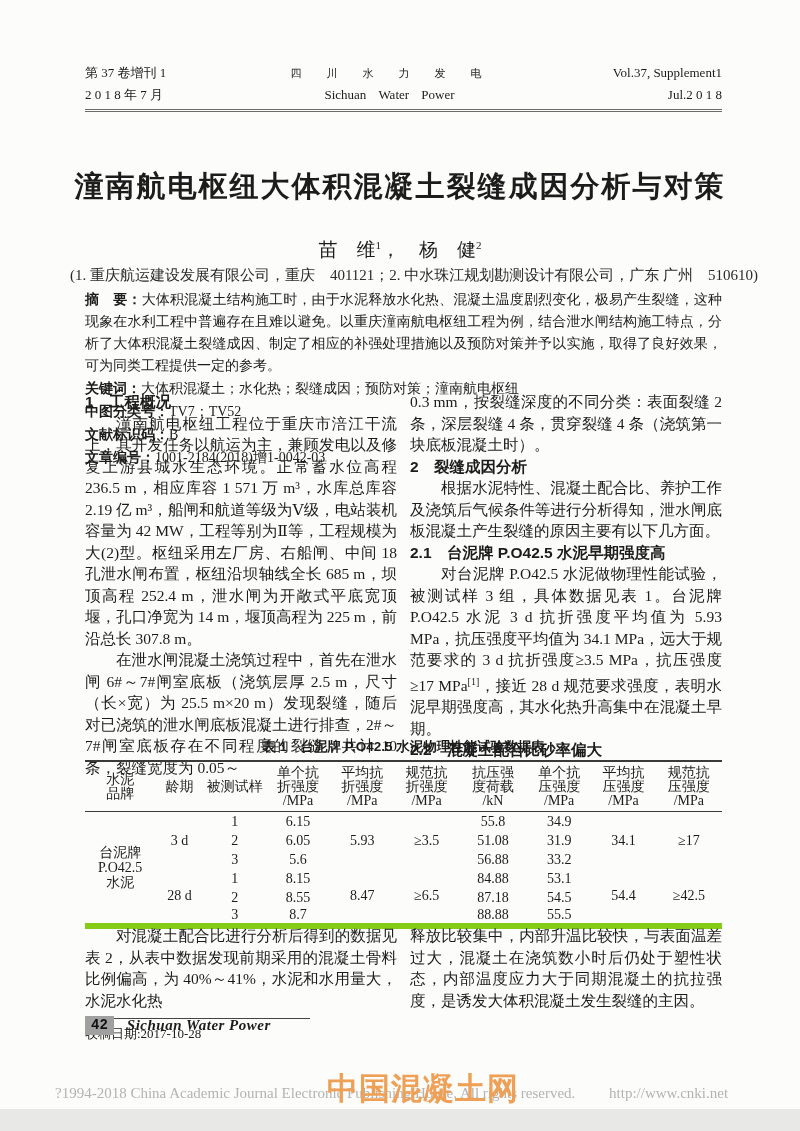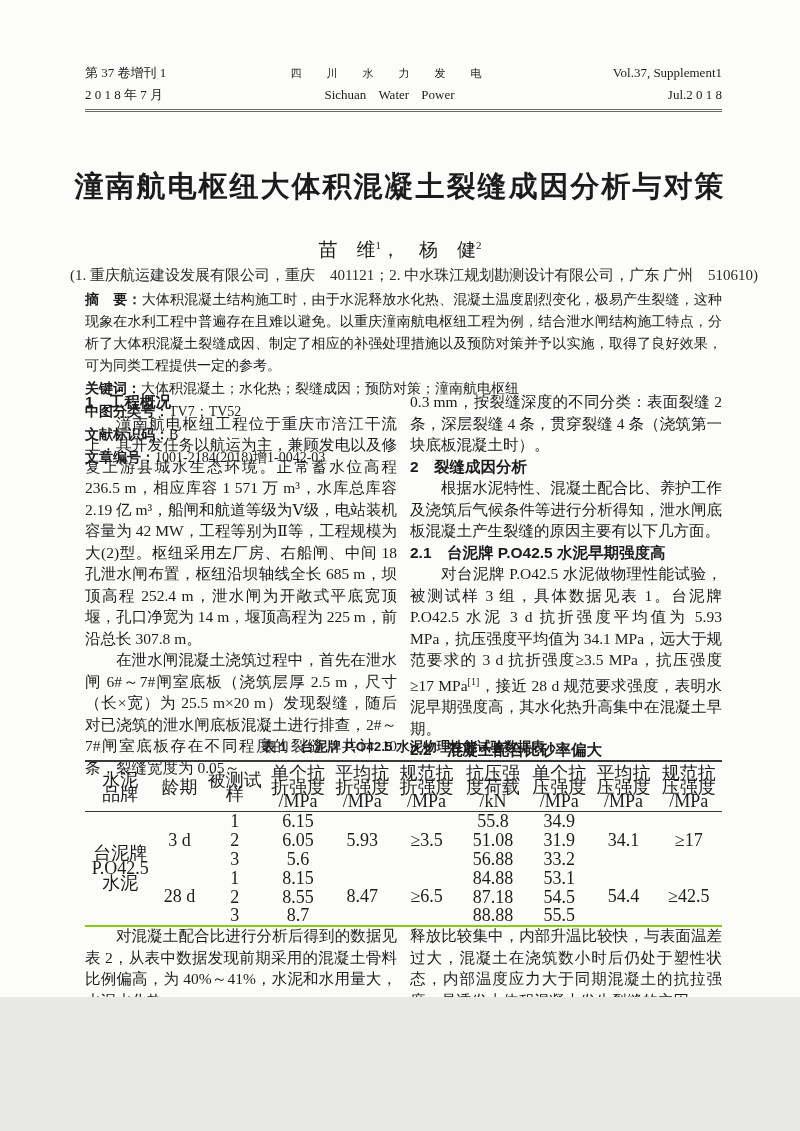--- a/index.html
+++ b/index.html
@@ -1,18 +1,18 @@
 <!DOCTYPE html>
 <html><head>
 <meta charset="utf-8">
 <style>
   * { margin:0; padding:0; box-sizing:border-box; }
   html,body { background:#e8e8e6; }
   .page {
-    position:relative; width:800px; height:997px; margin:0 auto;
+    position:relative; width:800px; height:1109px; margin:0 auto;
     background:#fcfcfa; color:#1c1c1c; overflow:hidden;
     font-family:"Liberation Serif","DejaVu Serif",serif;
   }
   .abs { position:absolute; }
 
   
   .jheader { left:85px; top:62px; width:637px; display:flex; justify-content:space-between; align-items:flex-start; font-size:13px; line-height:22px; }
   .jheader .cn-name { font-size:11px; letter-spacing:7px; text-align:center; }
   .jheader .en-name { font-size:13px; word-spacing:9px; text-align:center; }
   .jheader .right { text-align:right; }
@@ -35,31 +35,31 @@
   .col-r1 { left:410px; top:391px; }
   .col-l2 { left:85px; top:925px; }
   .col-r2 { left:410px; top:925px; }
   .col p.indent { text-indent:2em; }
   .col h3 { font-size:15.5px; font-weight:bold; font-family:"Liberation Sans","DejaVu Sans",sans-serif; line-height:21.5px; }
   .col sup { font-size:10px; }
 
   
   .tablewrap { left:85px; top:738px; width:637px; }
   .tcaption { text-align:center; font-size:13.5px; font-weight:bold; font-family:"Liberation Sans","DejaVu Sans",sans-serif; margin-bottom:4px; }
-  table { width:100%; border-collapse:collapse; font-size:18px;
-          border-top:2px solid #3a3a3a; border-bottom:2px solid #84cc16; }
+  table { width:100%; border-collapse:collapse; font-size:14px;
+          border-top:2px solid #3a3a3a; border-bottom:6px solid #84cc16; }
   th { font-weight:normal; white-space:pre-line; line-height:14px; padding:4px 0 3px;
        border-bottom:1px solid #3a3a3a; text-align:center; }
   td { text-align:center; height:19px; white-space:pre-line; line-height:15px; vertical-align:middle; }
 
   
   .foot-rule { width:225px; border-top:1px solid #444; margin:7px 0 4px; }
   .received { font-size:13px; }
   .pagefooter { left:85px; top:1016px; display:flex; align-items:center; gap:13px; }
-  .pagenum { background:#a0a0a0; color:#111; font-weight:bold; font-size:14px; padding:0 6px; line-height:19px; font-family:Liberation Serif, serif; }
+  .pagenum { background:#a0a0a0; color:#111; font-weight:bold; font-size:14px; padding:0 6px; line-height:19px; font-family:Liberation Mono, monospace; }
   .jname { font-weight:bold; font-style:italic; font-size:15px; letter-spacing:0.5px; }
 
   
   .watermark { left:327px; top:1068px; font-size:31px; font-weight:bold; letter-spacing:1px; z-index:3; font-family:"Liberation Sans","DejaVu Sans",sans-serif; }
   .copyright { left:55px; top:1084px; width:700px; font-size:15px; color:#b3b3b3; z-index:2; }
 </style>
 </head>
 <body>
 
 <div class="page">

